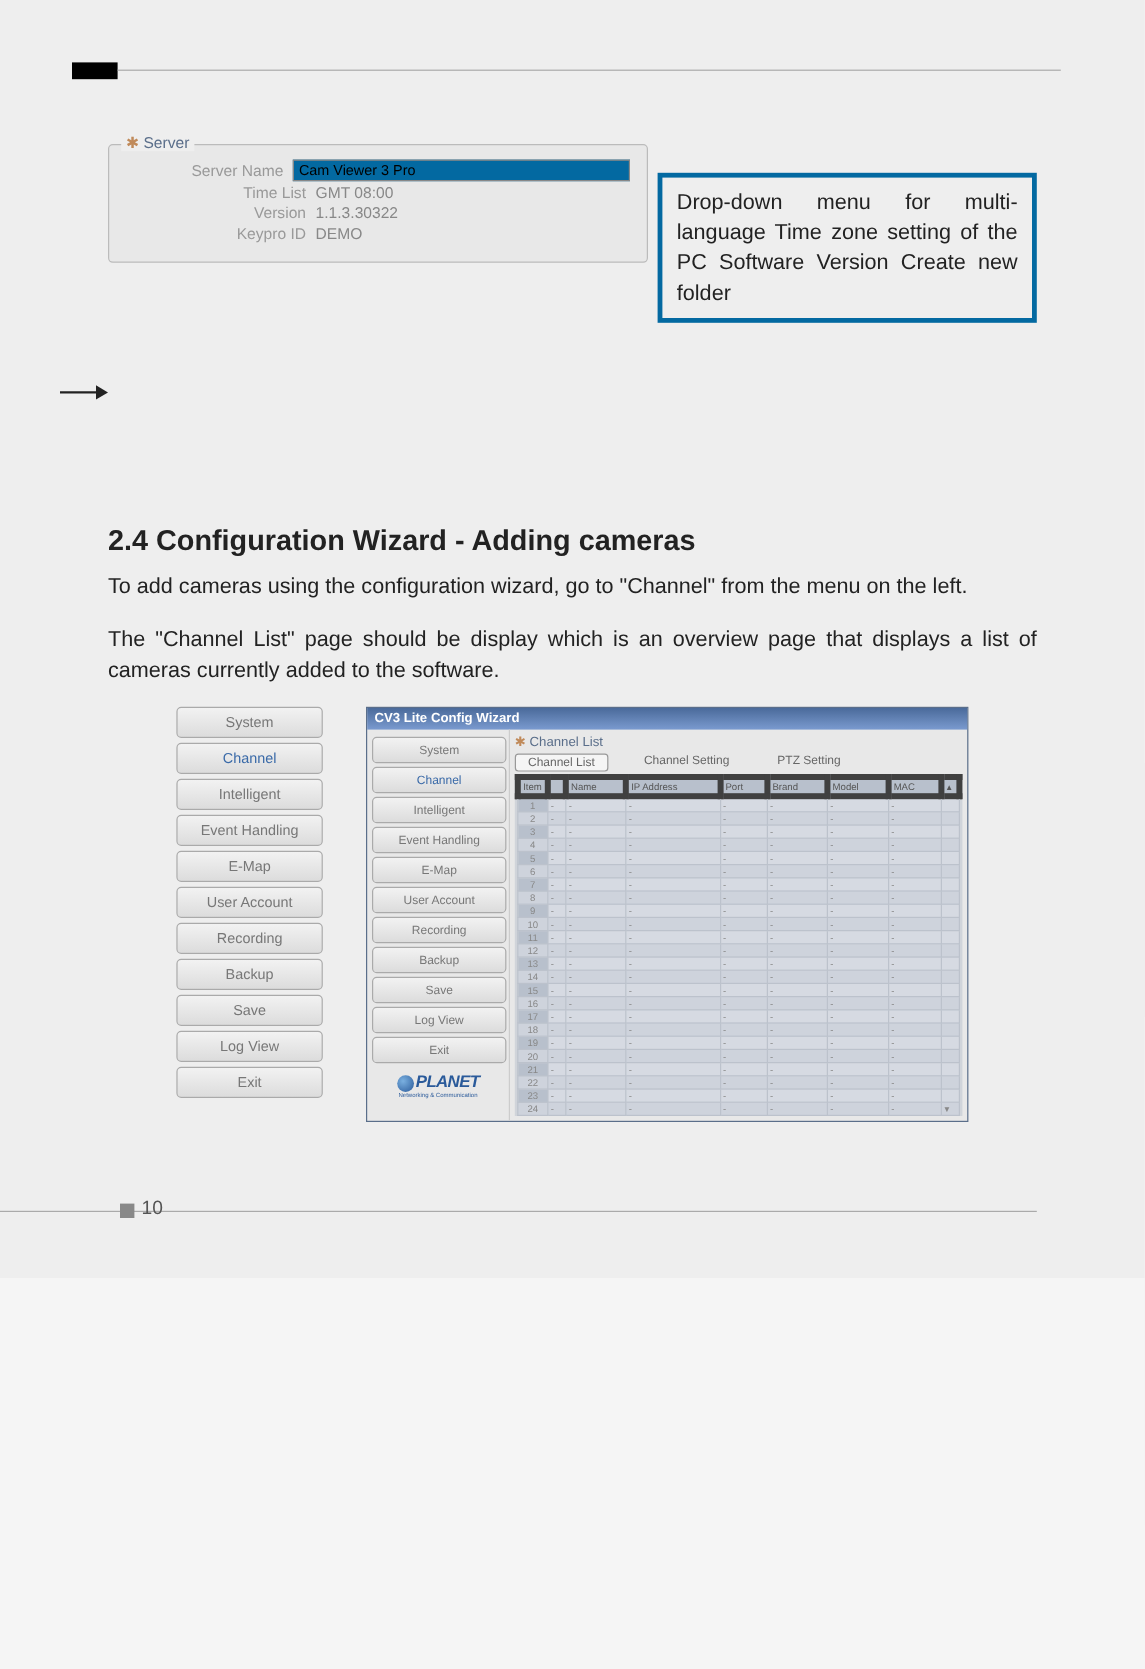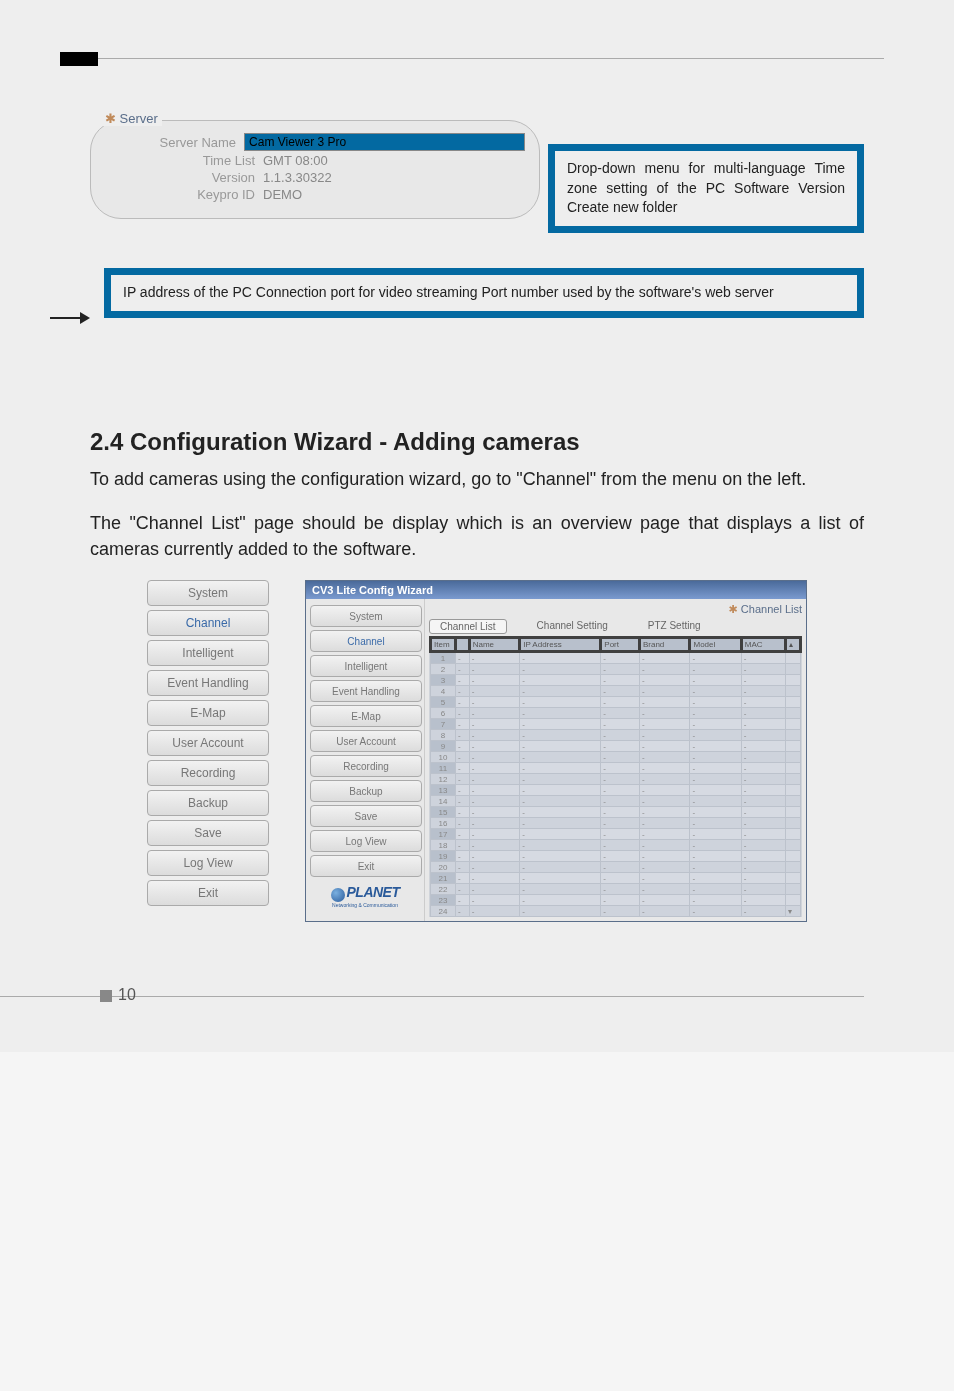--- a/index.html
+++ b/index.html
@@ -79,23 +79,23 @@
   }
   .server-name-box { width: 320px; }
   .port-box { width: 60px; }
 
   .annotation-row {
     display: flex;
     align-items: flex-start;
     gap: 14px;
   }
   .annotation-box {
-    border: 7px solid #0369a1;
+    border: 4px solid #0369a1;
     padding: 8px 12px;
-    font-size: 14px;
+    font-size: 18px;
     line-height: 1.4;
     color: #222;
     background: #eeeeee;
     flex: 1;
     text-align: justify;
   }
   .arrow-svg {
     flex-shrink: 0;
   }
 
@@ -185,21 +185,20 @@
   }
 
   .wizard-right {
     flex: 1;
     padding: 4px;
   }
   .cl-title {
     color: #5a6e8a;
     font-size: 11px;
     margin-bottom: 3px;
-    text-align: right;
   }
   .tab-row {
     display: flex;
     gap: 20px;
     font-size: 10px;
     margin-bottom: 2px;
   }
   .tab {
     border: 1px solid #999;
     border-radius: 3px;
@@ -218,21 +217,21 @@
   .ch-table {
     width: 100%;
     border-collapse: collapse;
     font-size: 8px;
     background: #d0d4da;
   }
   .ch-table th {
     background: #b8c0cc;
     color: #555;
     font-weight: normal;
-    border: 3px solid #404040;
+    border: 5px solid #404040;
     padding: 1px 2px;
     text-align: left;
   }
   .ch-table td {
     border: 1px solid #bcc2cc;
     padding: 0 2px;
     color: #888;
     height: 10px;
     background: #d6dae2;
   }
@@ -277,21 +276,21 @@
 </head>
 <body>
 
 <div class="page">
   <div class="top-marker"></div>
   <div class="top-line"></div>
 
   <div class="content">
 
     <div class="annotation-row">
-      <div class="panel" style="width:420px;border-radius:31px;">
+      <div class="panel" style="width:420px;">
         <div class="panel-title">
           <span style="color:#c08a5a;">✱</span>
           <span>Server</span>
         </div>
         <div class="form-row">
           <div class="form-label">Server Name</div>
           <input class="form-input server-name-box" value="Cam Viewer 3 Pro" style="">
         </div>
         <div class="form-row">
           <div class="form-label">Time List</div>
@@ -311,21 +310,20 @@
         <polygon points="30,14 40,20 30,26" fill="#222"></polygon>
       </svg>
       <div class="annotation-box" style="margin-top:24px;">Drop-down menu for multi-language Time zone setting of the PC Software Version Create new folder</div>
     </div>
 
     <div class="annotation-row" style="margin-top:8px; padding-left:20px;">
       <svg class="arrow-svg" width="40" height="100" viewBox="0 0 40 100" style="margin-left:-60px;margin-top:30px;">
         <line x1="0" y1="20" x2="30" y2="20" stroke="#222" stroke-width="2"></line>
         <polygon points="30,14 40,20 30,26" fill="#222"></polygon>
       </svg>
-      <div class="annotation-box" style="margin-top:0px;">IP address of the PC Connection port for video streaming Port number used by the software's web server</div>
     </div>
 
     <h2 class="section-title">2.4  Configuration Wizard - Adding cameras</h2>
     <p class="body-text">To add cameras using the configuration wizard, go to "Channel" from the menu on the left.</p>
     <p class="body-text">The "Channel List" page should be display which is an overview page that displays a list of cameras currently added to the software.</p>
 
     <div class="wizard-area">
       <div class="menu-col" id="left-menu-col">
           <div class="menu-btn">System</div>
           <div class="menu-btn selected">Channel</div>

